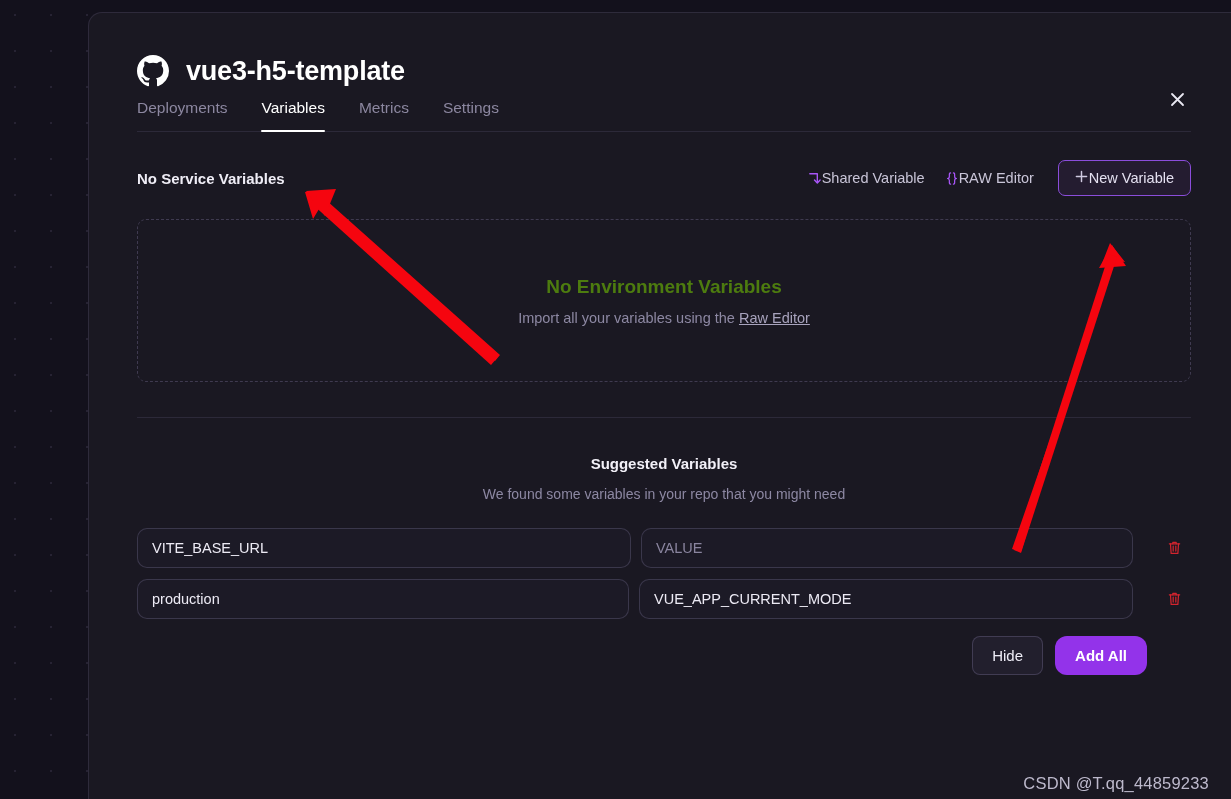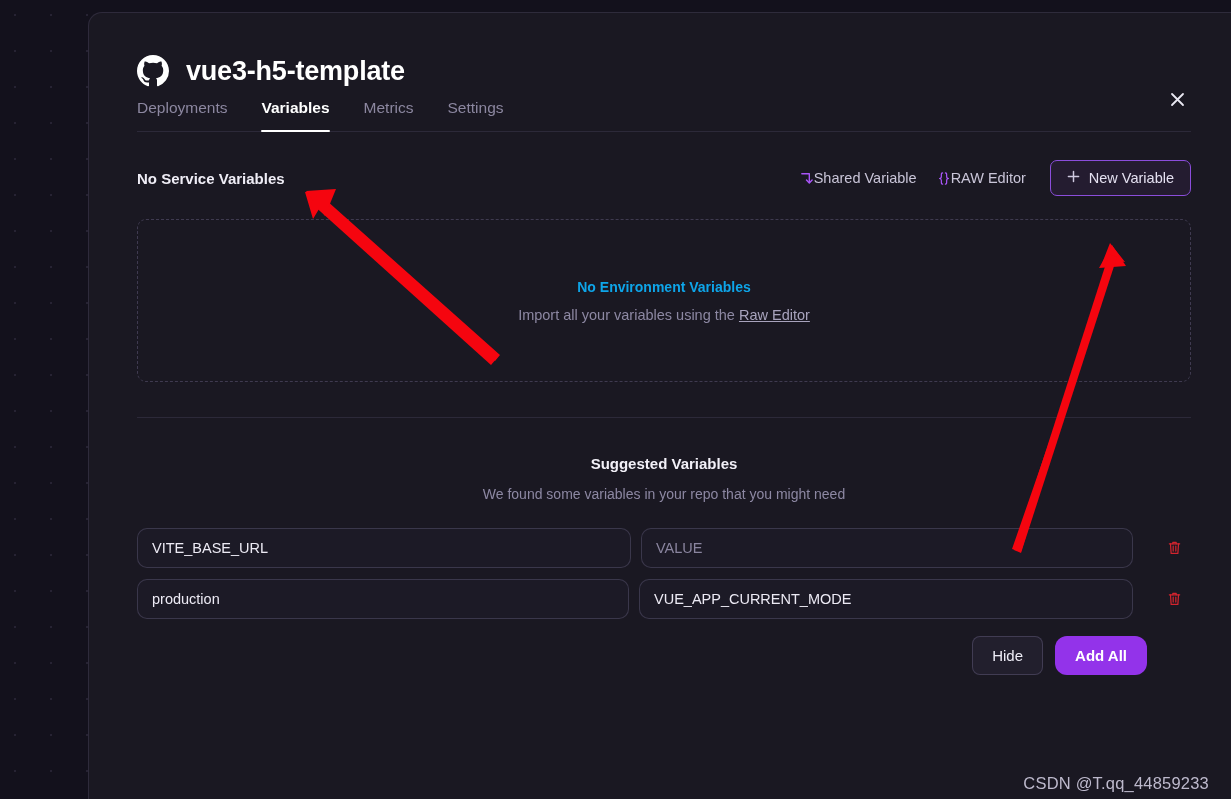--- a/index.html
+++ b/index.html
@@ -89,21 +89,21 @@
   .tab {
     font-size: 15.5px;
     color: #8c87a0;
     padding-bottom: 14px;
     cursor: pointer;
     position: relative;
     white-space: nowrap;
   }
   .tab.active {
     color: #ffffff;
-    font-weight: bold;
+    font-weight: normal;
   }
   .tab.active::after {
     content: "";
     position: absolute;
     left: 0; right: 0; bottom: -1px;
     height: 2px;
     background: #ffffff;
     border-radius: 2px;
   }
 
@@ -138,21 +138,21 @@
     display: flex;
     align-items: center;
     font-size: 15px;
     line-height: 1;
   }
   .ghost-action .ic svg { display:block; }
 
   .new-var-btn {
     display: flex;
     align-items: center;
-    gap: 9px;
+    gap: 1px;
     margin-left: 14px;
     padding: 9px 16px;
     font-size: 14.5px;
     color: #e4e0f0;
     background: rgba(168,85,247,0.07);
     border: 1px solid #8b4ddb;
     border-radius: 7px;
     cursor: pointer;
     white-space: nowrap;
   }
@@ -163,23 +163,23 @@
     margin-top: 22px;
     height: 163px;
     border: 1px dashed rgba(125,117,155,0.38);
     border-radius: 9px;
     display: flex;
     flex-direction: column;
     align-items: center;
     justify-content: center;
   }
   .empty-title {
-    font-size: 14px;
+    font-size: 19px;
     font-weight: bold;
-    color: #0ea5e9;
+    color: #4d7c0f;
   }
   .empty-sub {
     margin-top: 12px;
     font-size: 14.5px;
     color: #8d88a3;
   }
   .empty-sub a {
     color: #a8a3bd;
     text-decoration: underline;
     cursor: pointer;

